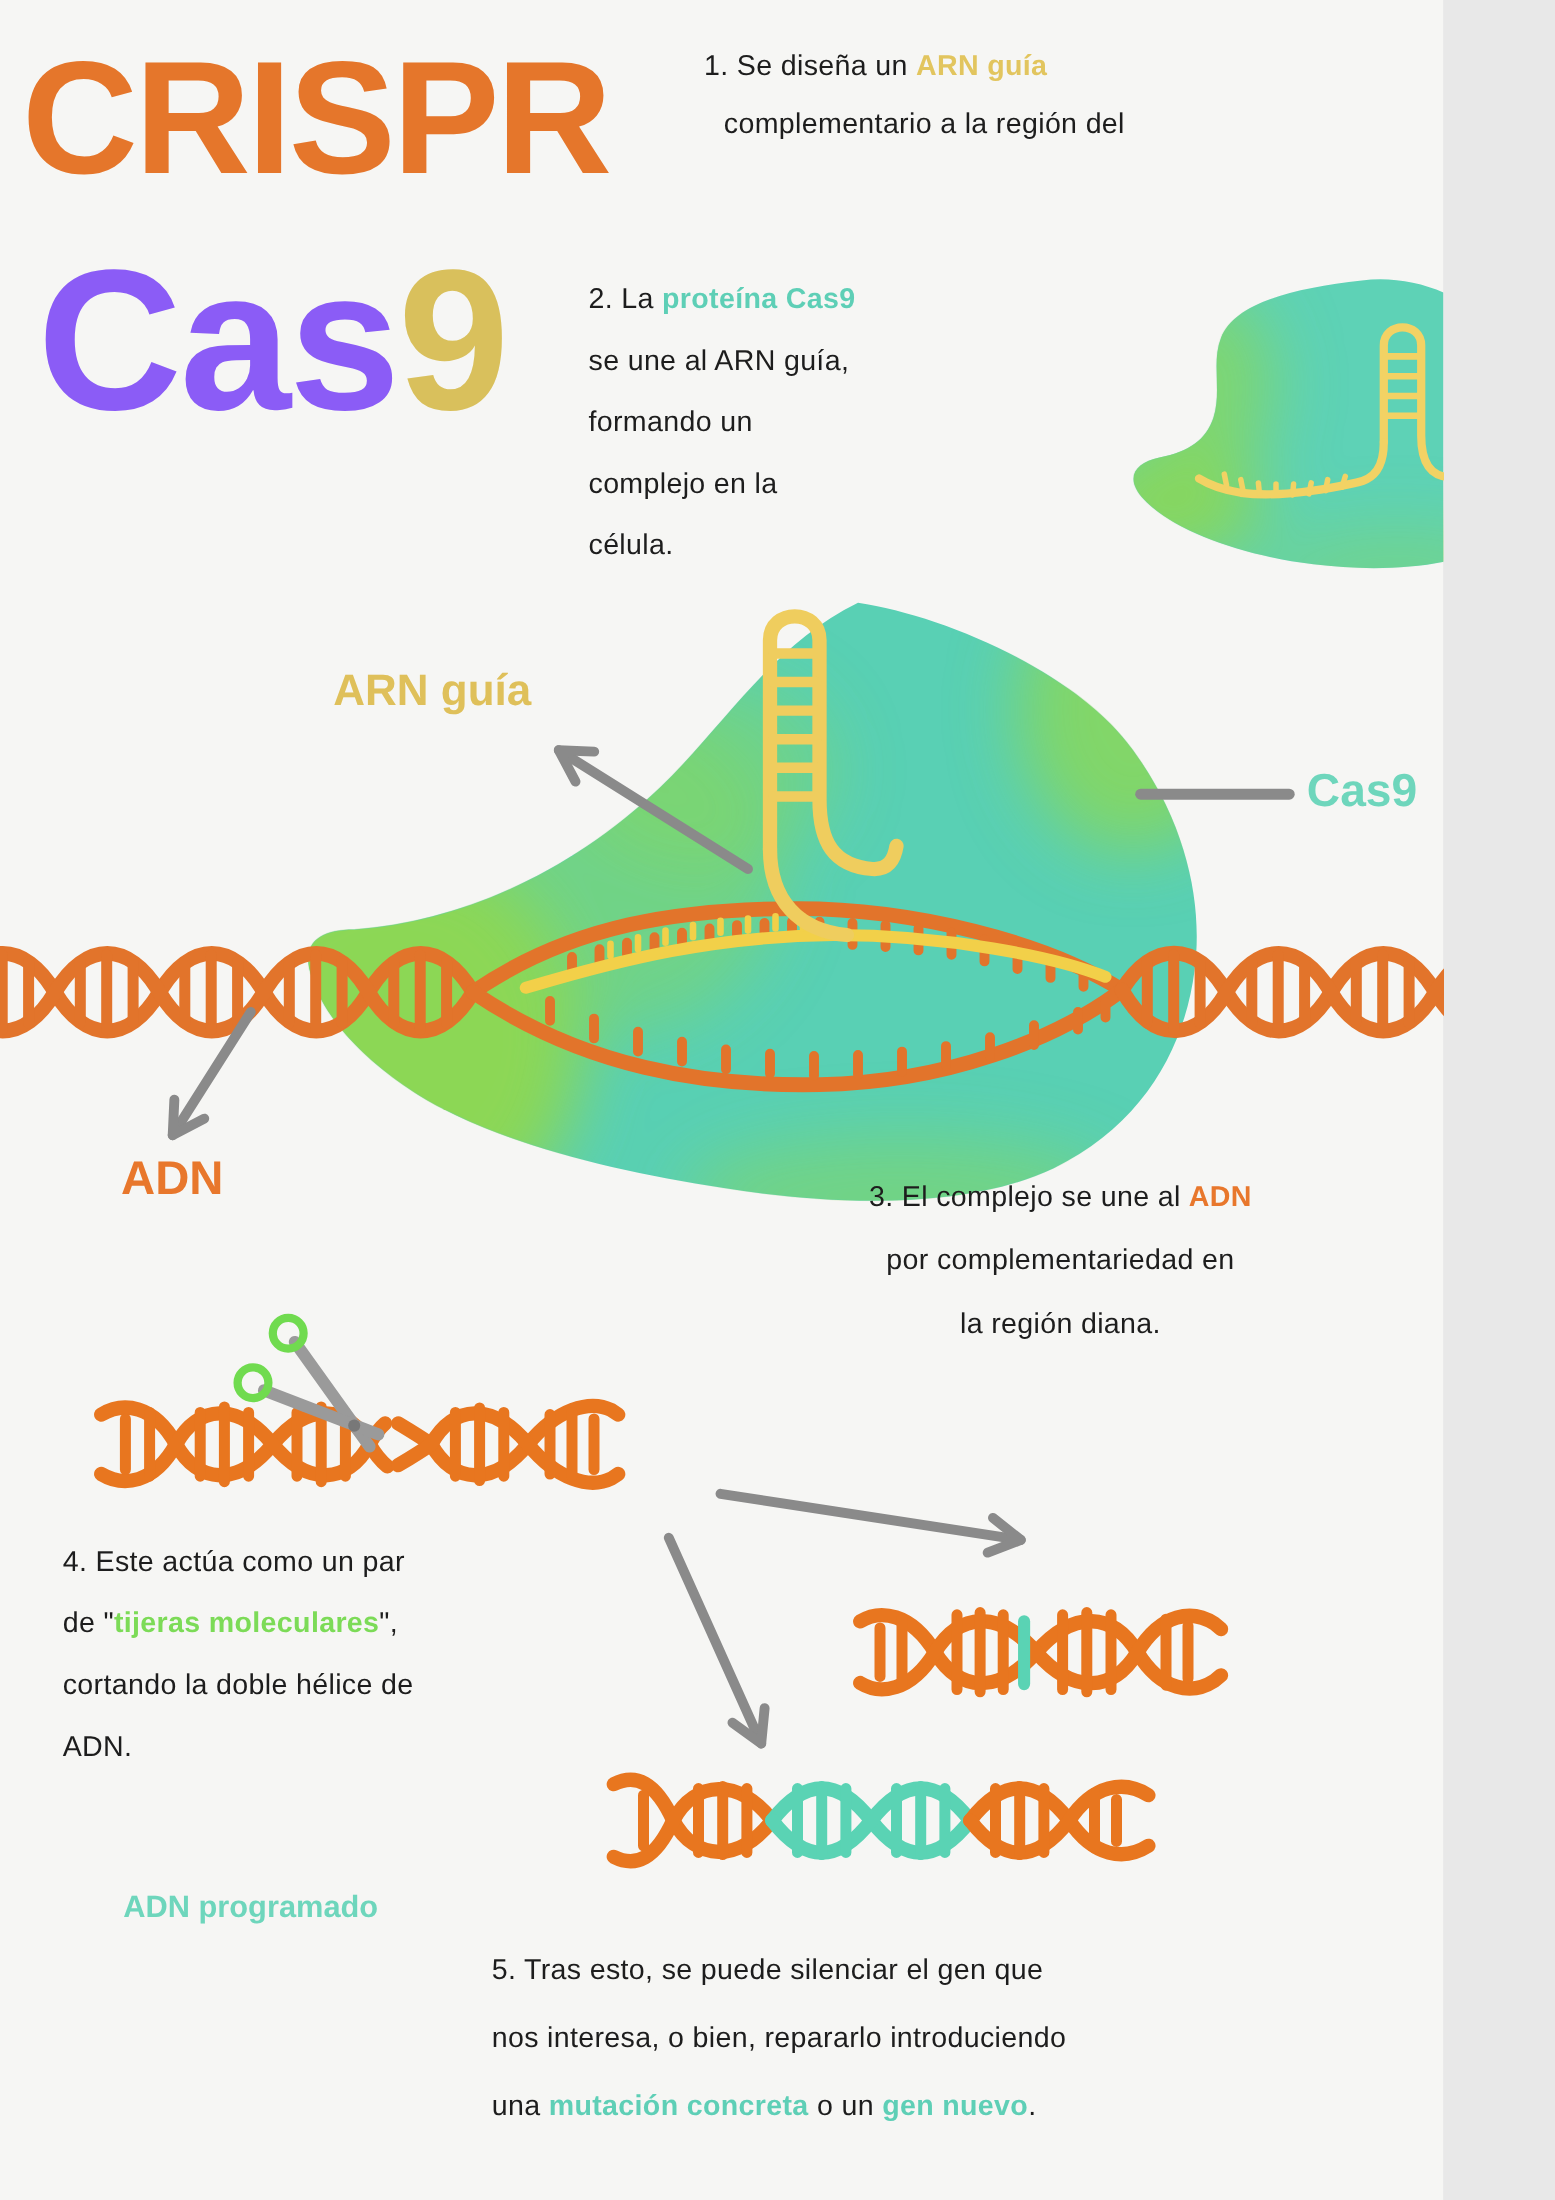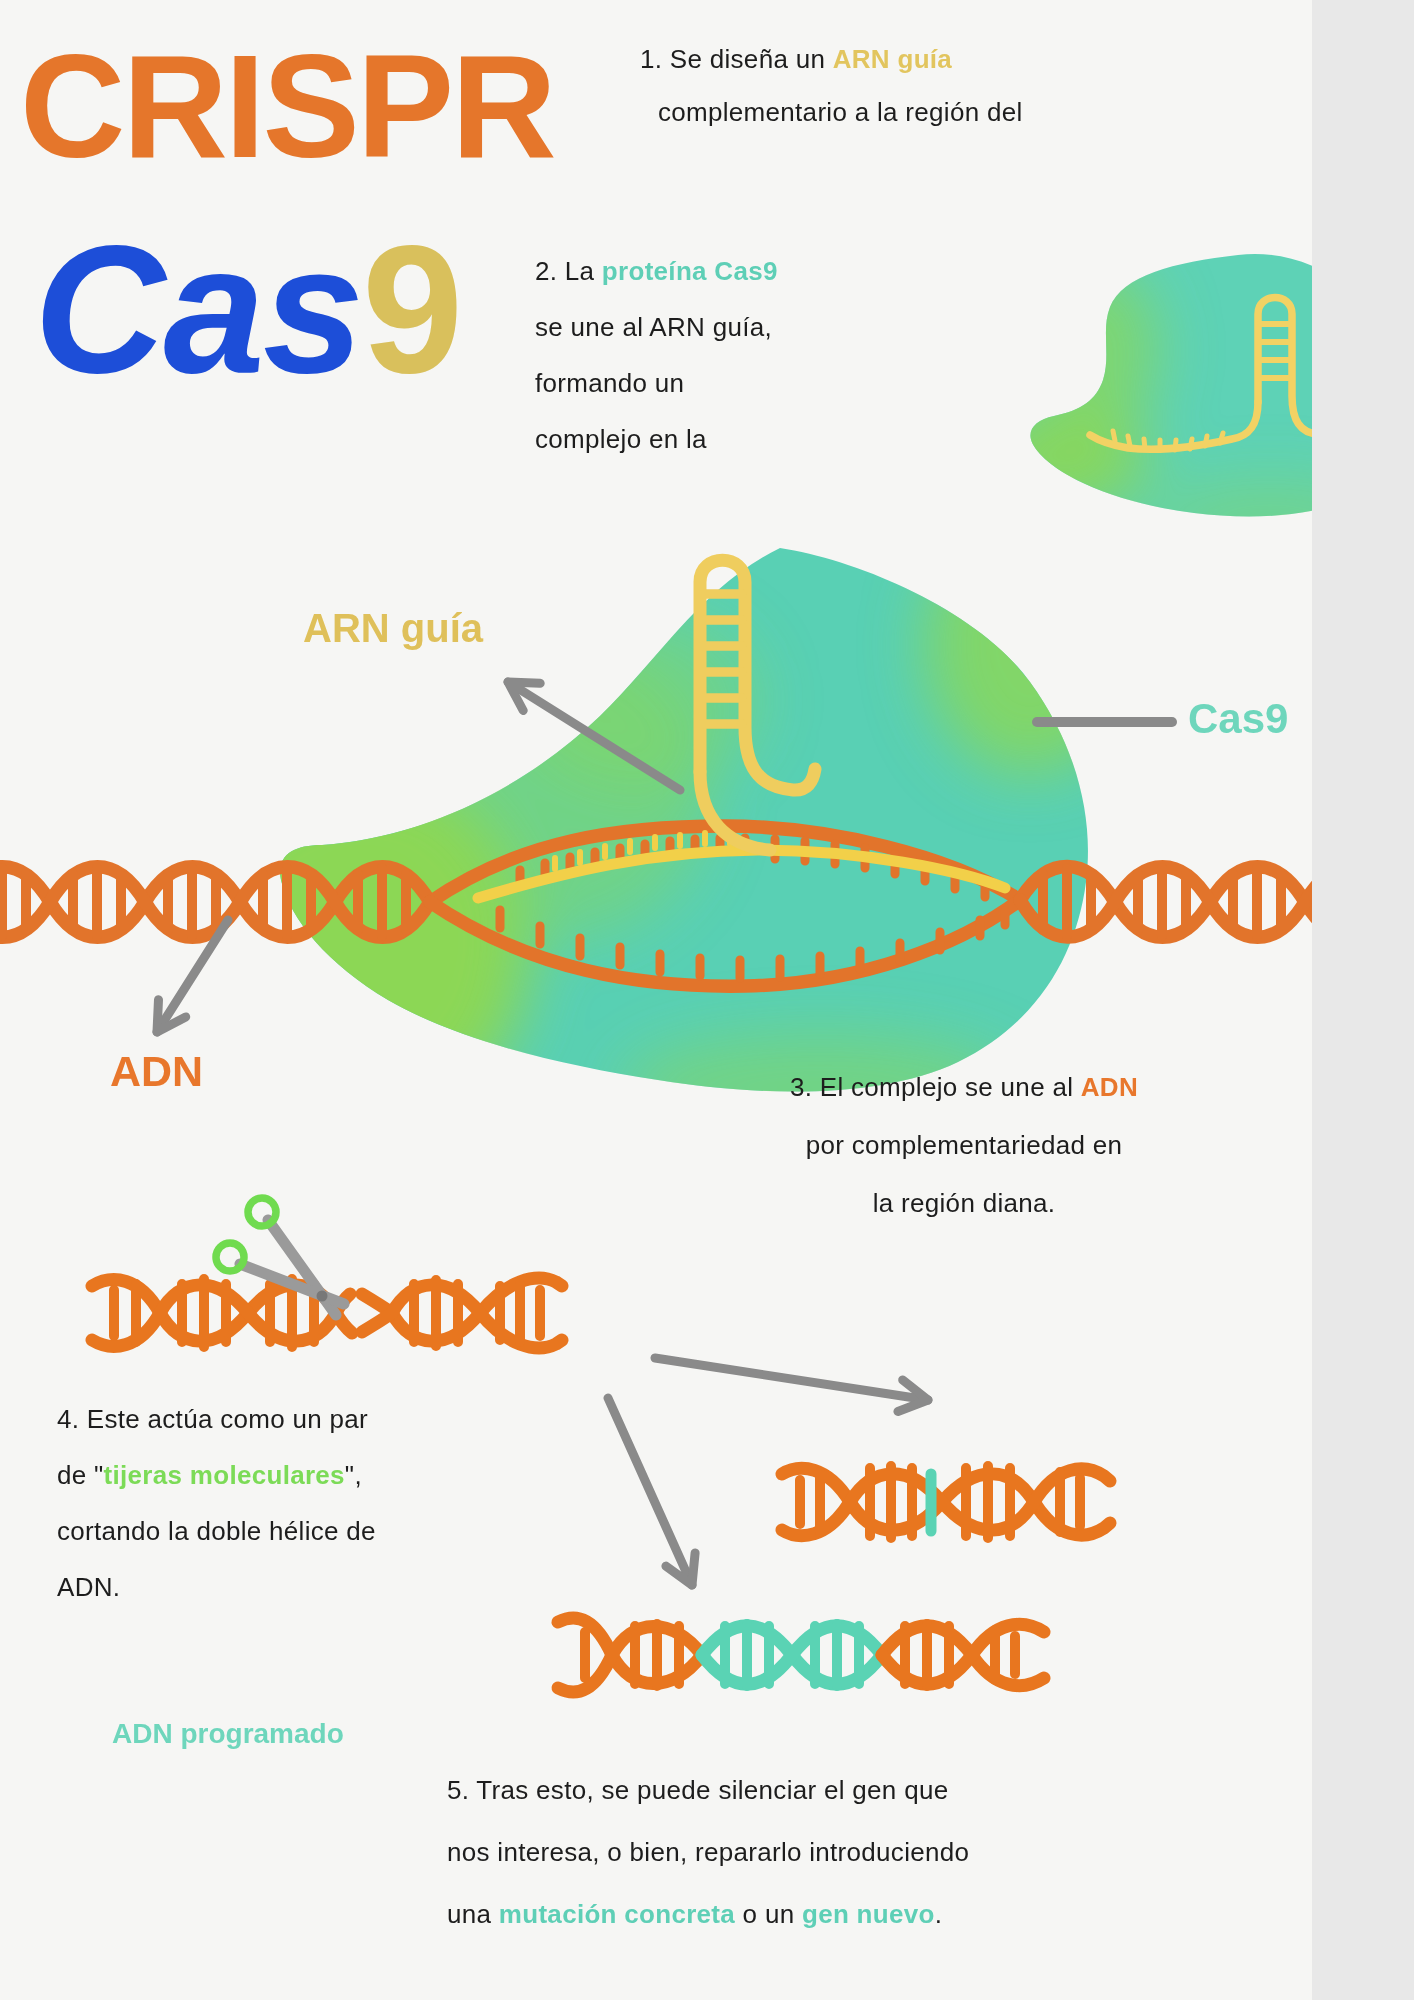--- a/index.html
+++ b/index.html
@@ -2,21 +2,21 @@
 <html><head>
 <meta charset="utf-8">
 <style>
   html,body{margin:0;padding:0;background:#e8e8e8;}
   #page{position:relative;width:1312px;height:2000px;background:#F6F6F4;overflow:hidden;
         font-family:"Liberation Sans", sans-serif;}
   #art{position:absolute;left:0;top:0;width:1414px;height:2000px;}
   .title{position:absolute;line-height:1;font-weight:700;white-space:nowrap;}
   #title-crispr{left:20px;top:34px;font-size:146px;color:#E5762B;letter-spacing:-3px;}
   #title-cas9{left:34px;top:218px;font-size:182px;letter-spacing:-2px;}
-  .t-teal{color:#1d4ed8;font-style:italic;}
+  .t-teal{color:#8b5cf6;}
   .t-yellow{color:#D9C05C;}
   .step{position:absolute;font-size:26px;line-height:54px;color:#1d1d1d;
         letter-spacing:.3px;white-space:nowrap;}
   .step .tl{display:block;}
   #step1{left:640px;top:33px;line-height:53px;}
   #step1 .tl + .tl{padding-left:18px;}
   #step2{left:535px;top:243px;line-height:56px;}
   #step3{left:790px;top:1058px;line-height:58px;text-align:center;}
   #step4{left:57px;top:1391px;line-height:56px;}
   #step5{left:447px;top:1759px;line-height:62px;}
@@ -167,20 +167,21 @@
 
   <div id="step1" class="step">
       <div class="tl"><span>1. Se diseña un </span><span class="c-yellow">ARN guía</span></div>
       <div class="tl"><span>complementario a la región del</span></div>
     </div>
   <div id="step2" class="step">
       <div class="tl"><span>2. La </span><span class="c-teal">proteína Cas9</span></div>
       <div class="tl"><span>se une al ARN guía,</span></div>
       <div class="tl"><span>formando un</span></div>
       <div class="tl"><span>complejo en la</span></div>
+      <div class="tl"><span>célula.</span></div>
     </div>
   <div id="step3" class="step">
       <div class="tl"><span>3. El complejo se une al </span><span class="c-orange">ADN</span></div>
       <div class="tl"><span>por complementariedad en</span></div>
       <div class="tl"><span>la región diana.</span></div>
     </div>
   <div id="step4" class="step">
       <div class="tl"><span>4. Este actúa como un par</span></div>
       <div class="tl"><span>de "</span><span class="c-green">tijeras moleculares</span><span>",</span></div>
       <div class="tl"><span>cortando la doble hélice de</span></div>

